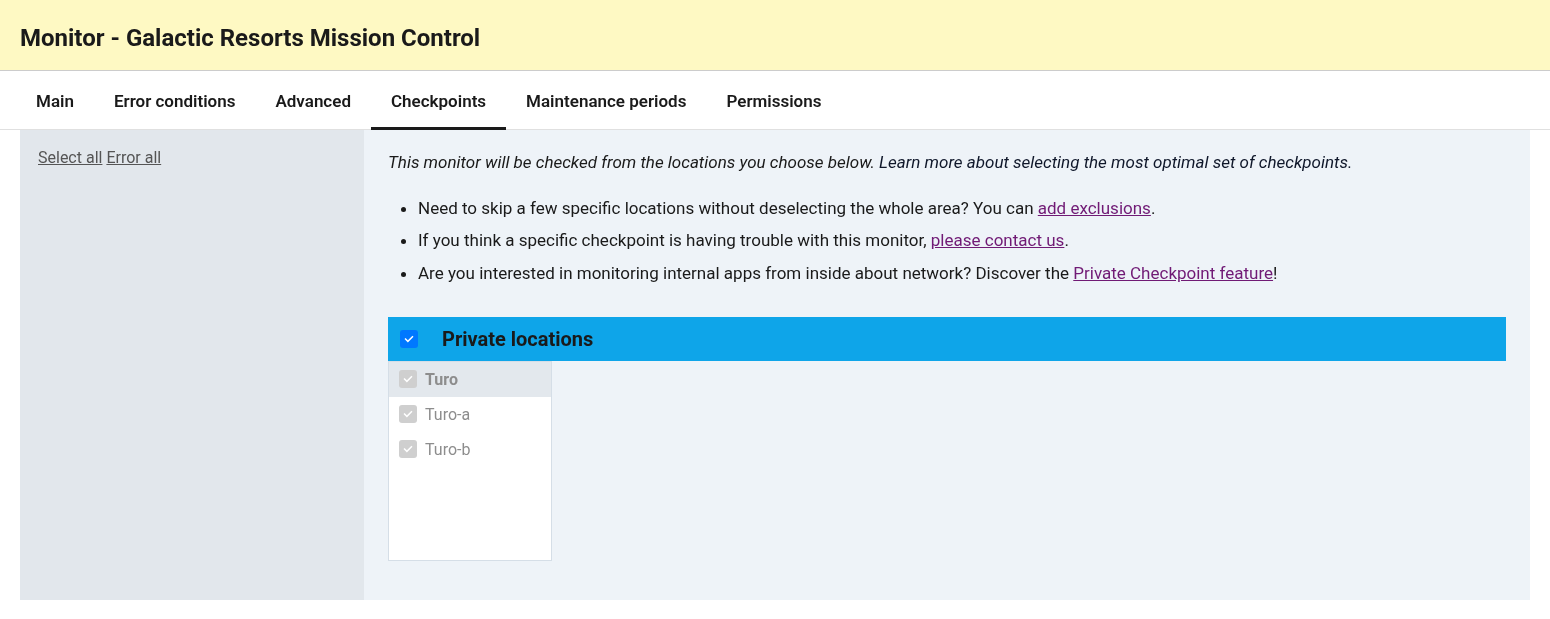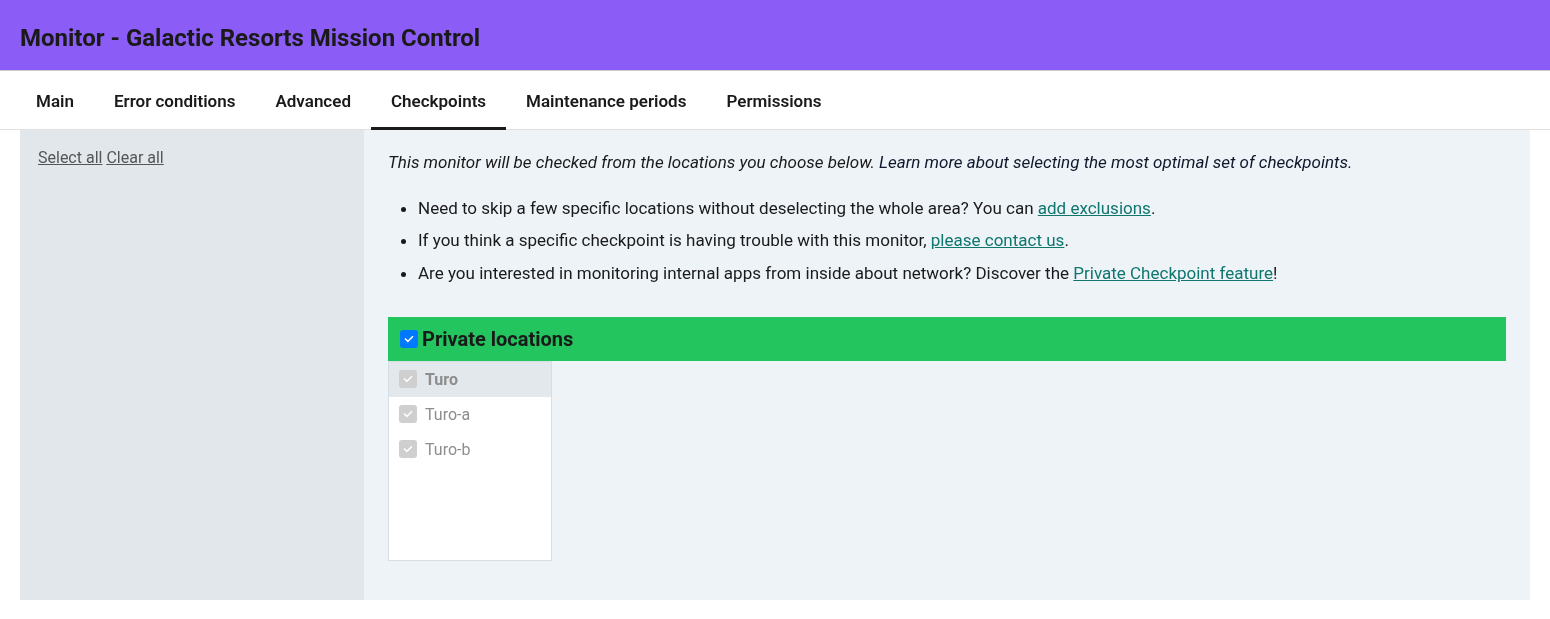--- a/index.html
+++ b/index.html
@@ -8,21 +8,21 @@
       padding: 0;
     }
     body {
       font-family: -apple-system, BlinkMacSystemFont, "Segoe UI", Roboto, Helvetica, Arial, sans-serif;
       font-size: 14px;
       color: #1a1a1a;
       background: #fff;
       width: 1550px;
     }
     .header-area {
-      background: #8b5cf6;
+      background: #fef9c3;
       padding: 24px 20px 18px 20px;
       border-bottom: 1px solid #ccc;
     }
     .page-title {
       font-size: 24px;
       font-weight: 700;
       color: #1a1a1a;
     }
     .tabs-row {
       display: flex;
@@ -104,29 +104,29 @@
       list-style: disc;
       padding-left: 30px;
       margin-bottom: 28px;
     }
     .bullet-list li {
       font-size: 17px;
       line-height: 1.9;
       color: #1a1a1a;
     }
     .bullet-list a {
-      color: #0f766e;
+      color: #701a75;
       text-decoration: underline;
     }
     .section-header {
-      background: #22c55e;
+      background: #0ea5e9;
       padding: 10px 12px;
       display: flex;
       align-items: center;
-      gap: 4px;
+      gap: 24px;
     }
     .section-header-title {
       font-size: 20px;
       font-weight: 700;
       color: #1a1a1a;
     }
     .checkbox-blue {
       width: 18px;
       height: 18px;
       background: #0078ff;
@@ -194,21 +194,21 @@
   <div class="tab">Advanced</div>
   <div class="tab active">Checkpoints</div>
   <div class="tab">Maintenance periods</div>
   <div class="tab">Permissions</div>
 </div>
 
 <div class="content-body">
   <div class="sidebar">
     <div class="sidebar-links">
       <a>Select all</a>
-      <a>Clear all</a>
+      <a>Error all</a>
     </div>
   </div>
 
   <div class="main-panel">
     <p class="intro-text">
       <span>This monitor will be checked from the locations you choose below. </span><a>Learn more about selecting the most optimal set of checkpoints.</a>
     </p>
 
     <ul class="bullet-list">
       <li>

